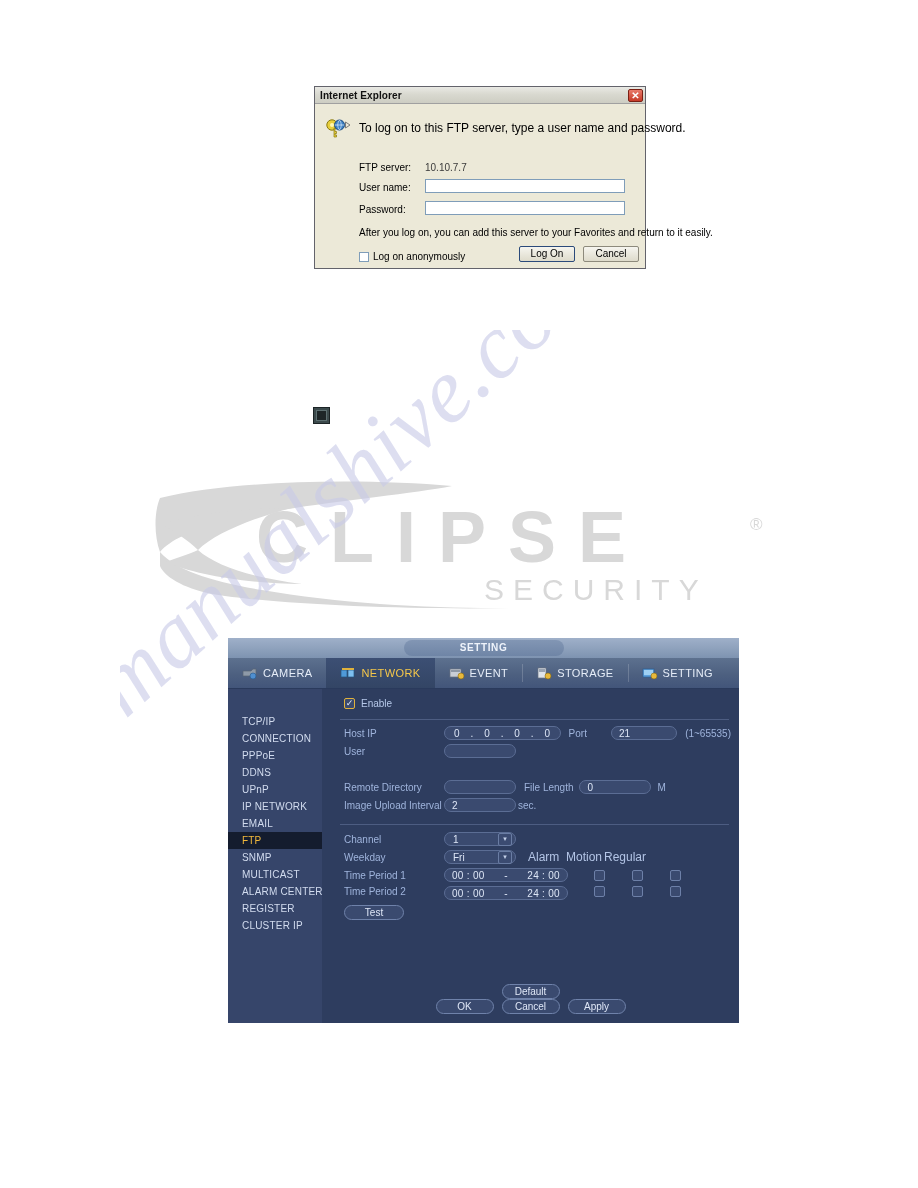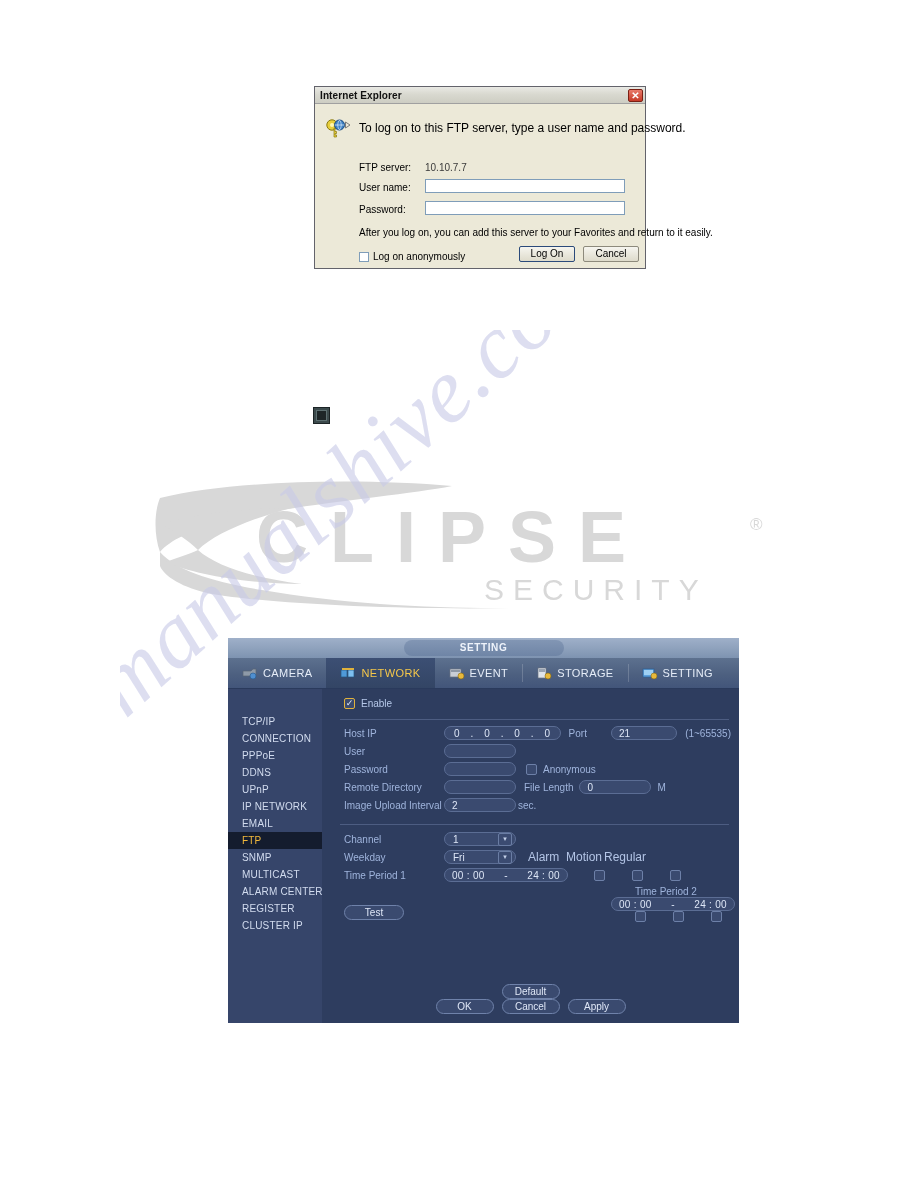--- a/index.html
+++ b/index.html
@@ -293,21 +293,21 @@
   #row-pass    { position: absolute; left: 22px; top: 73px; right: 8px; display: flex; align-items: center; }
   #row-remote  { position: absolute; left: 22px; top: 91px; right: 8px; display: flex; align-items: center; }
   #row-upload  { position: absolute; left: 22px; top: 109px; right: 8px; display: flex; align-items: center; }
   .lblcell { width: 100px; flex: 0 0 auto; }
 
   #hr2 { position: absolute; left: 18px; right: 10px; top: 135px; }
 
   #row-channel { position: absolute; left: 22px; top: 143px; display: flex; align-items: center; }
   #row-weekday { position: absolute; left: 22px; top: 161px; right: 8px; display: flex; align-items: center; }
   #row-tp1     { position: absolute; left: 22px; top: 179px; right: 8px; display: flex; align-items: center; }
-  #row-tp2     { position: absolute; left: 22px; top: 197px; right: 4px; display: flex; align-items: flex-end; flex-direction: column; }
+  #row-tp2     { position: absolute; left: 22px; top: 197px; right: 20px; display: flex; align-items: flex-start; }
   #row-test    { position: absolute; left: 22px; top: 216px; }
 
   .timefld { width: 124px; justify-content: space-between; letter-spacing: .3px; }
   .colhead { width: 38px; text-align: left; color: #b3c5e6; font-size: 12px; }
   .colchk  { width: 38px; display: flex; justify-content: center; }
   .chk-group { display: flex; margin-left: 12px; }
 
   #dvr-footer {
     position: absolute; left: 14px; right: 14px; bottom: 10px;
     display: flex; align-items: center; flex-direction: column;
@@ -484,26 +484,20 @@
         <div class="lbl" style="margin-left:8px">Port</div>
         <div class="fld" style="width:70px;margin-left:24px">21</div>
         <div class="lbl" style="margin-left:8px">(1~65535)</div>
       </div>
 
       <div id="row-user">
         <div class="lbl lblcell">User</div>
         <div class="fld" style="width:72px"></div>
       </div>
 
-      <div id="row-pass">
-        <div class="lbl lblcell">Password</div>
-        <div class="fld" style="width:72px"></div>
-        <div class="chk" style="margin-left:10px"></div>
-        <div class="lbl" style="margin-left:6px">Anonymous</div>
-      </div>
 
       <div id="row-remote">
         <div class="lbl lblcell">Remote Directory</div>
         <div class="fld" style="width:72px"></div>
         <div class="lbl" style="margin-left:8px">File Length</div>
         <div class="fld" style="width:72px;margin-left:6px">0</div>
         <div class="lbl" style="margin-left:6px">M</div>
       </div>
 
       <div id="row-upload">

